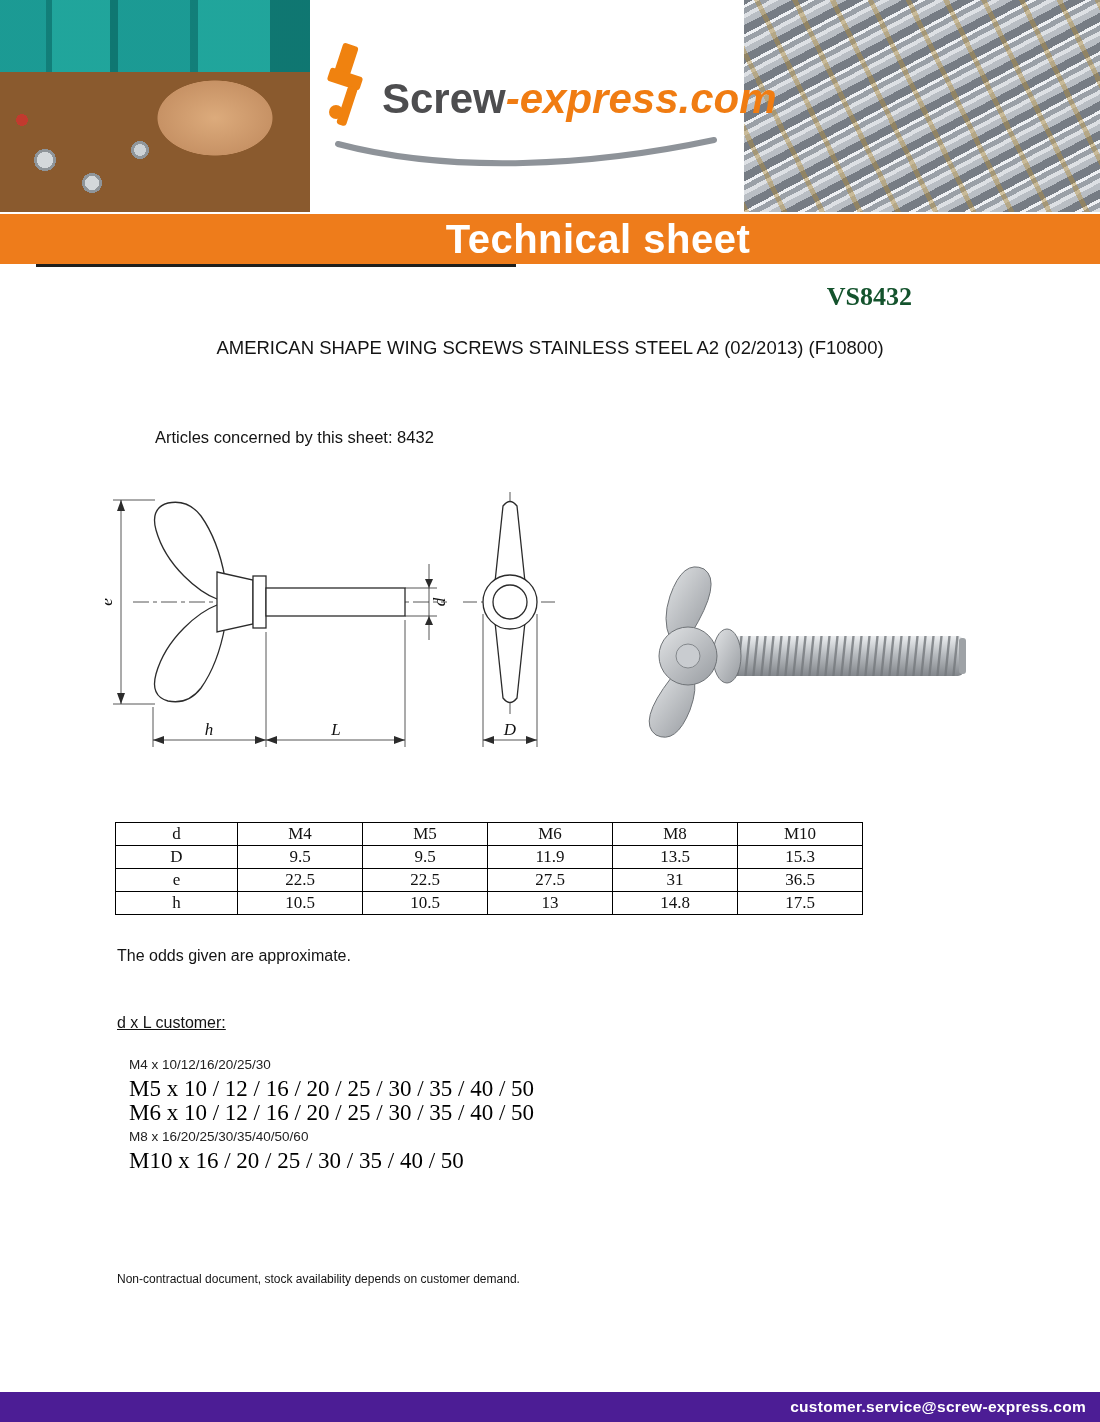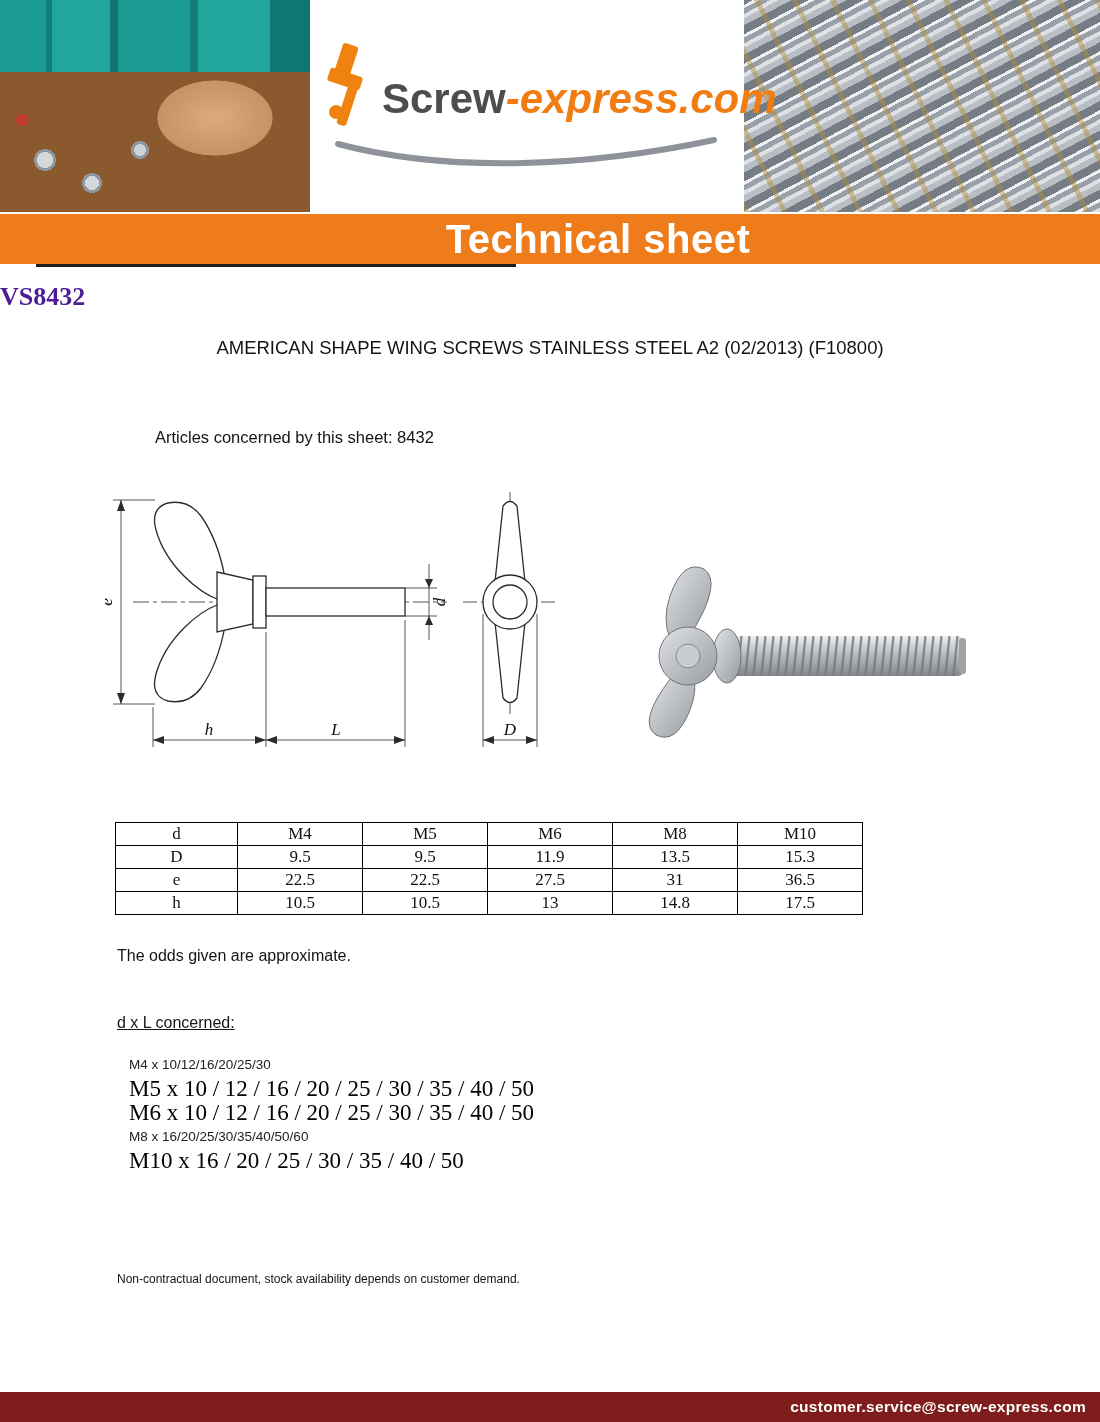--- a/index.html
+++ b/index.html
@@ -30,22 +30,22 @@
   .logo-orange{color:#f07c12;font-style:italic;}
   .swoosh{position:absolute;left:14px;top:100px;}
 
   
   .banner{position:absolute;top:214px;left:0;width:1100px;height:50px;background:#ee7c1b;
           text-align:center;line-height:50px;padding-left:48px;}
   .banner span{color:#fff;font-weight:bold;font-size:40px;letter-spacing:.5px;}
   .banner::after{content:"";position:absolute;left:36px;bottom:-3px;width:480px;height:3px;background:#1f1f1d;}
 
   
-  .code{position:absolute;top:282px;left:0;width:912px;text-align:left;
-        font-family:"Liberation Serif",serif;font-weight:bold;font-size:26px;color:#4c1d95;}
+  .code{position:absolute;top:282px;left:0;width:912px;text-align:right;
+        font-family:"Liberation Serif",serif;font-weight:bold;font-size:26px;color:#14532d;}
   .title{position:absolute;top:337px;left:0;width:1100px;text-align:center;font-size:18.5px;color:#141414;}
   .articles{position:absolute;top:428px;left:115px;font-size:16.5px;color:#141414;margin-left:40px;}
 
   
   .drawing{position:absolute;top:490px;left:0;width:1100px;height:300px;}
   .side-view{position:absolute;left:105px;top:2px;}
   .front-view{position:absolute;left:455px;top:2px;}
   .product-photo{position:absolute;left:575px;top:58px;}
 
   
@@ -56,21 +56,21 @@
   
   .approx{position:absolute;top:947px;left:117px;font-size:16px;color:#141414;}
   .avail{position:absolute;top:1014px;left:117px;font-size:16px;color:#141414;text-decoration:underline;}
   .sizes{position:absolute;top:1053px;left:129px;}
   .size{line-height:24px;}
   .size.small{font-size:13.5px;color:#222;}
   .size.serif{font-family:"Liberation Serif",serif;font-size:23px;color:#000;}
   .disclaimer{position:absolute;top:1272px;left:117px;font-size:12px;color:#141414;}
 
   
-  .footer{position:absolute;top:1392px;left:0;width:1100px;height:30px;background:#7f1d1d;
+  .footer{position:absolute;top:1392px;left:0;width:1100px;height:30px;background:#4c1d95;
           box-sizing:border-box;text-align:right;padding-right:14px;line-height:30px;}
   .footer span{color:#fff;font-weight:bold;font-size:15.5px;letter-spacing:.3px;}
 </style>
 </head>
 <body>
 
 <div class="page">
 
   <div>
     <div class="photo photo-left"></div>
@@ -229,21 +229,21 @@
       <td>10.5</td>
       <td>10.5</td>
       <td>13</td>
       <td>14.8</td>
       <td>17.5</td>
     </tr>
   </tbody>
     </table>
 
   <div class="approx">The odds given are approximate.</div>
-  <div class="avail">d x L concerned:</div>
+  <div class="avail">d x L customer:</div>
 
   <div class="sizes">
     <div class="size small">M4 x 10/12/16/20/25/30</div>
     <div class="size serif">M5 x 10 / 12 / 16 / 20 / 25 / 30 / 35 / 40 / 50</div>
     <div class="size serif">M6 x 10 / 12 / 16 / 20 / 25 / 30 / 35 / 40 / 50</div>
     <div class="size small">M8 x 16/20/25/30/35/40/50/60</div>
     <div class="size serif">M10 x 16 / 20 / 25 / 30 / 35 / 40 / 50</div>
   </div>
 
   <div class="disclaimer">Non-contractual document, stock availability depends on customer demand.</div>

